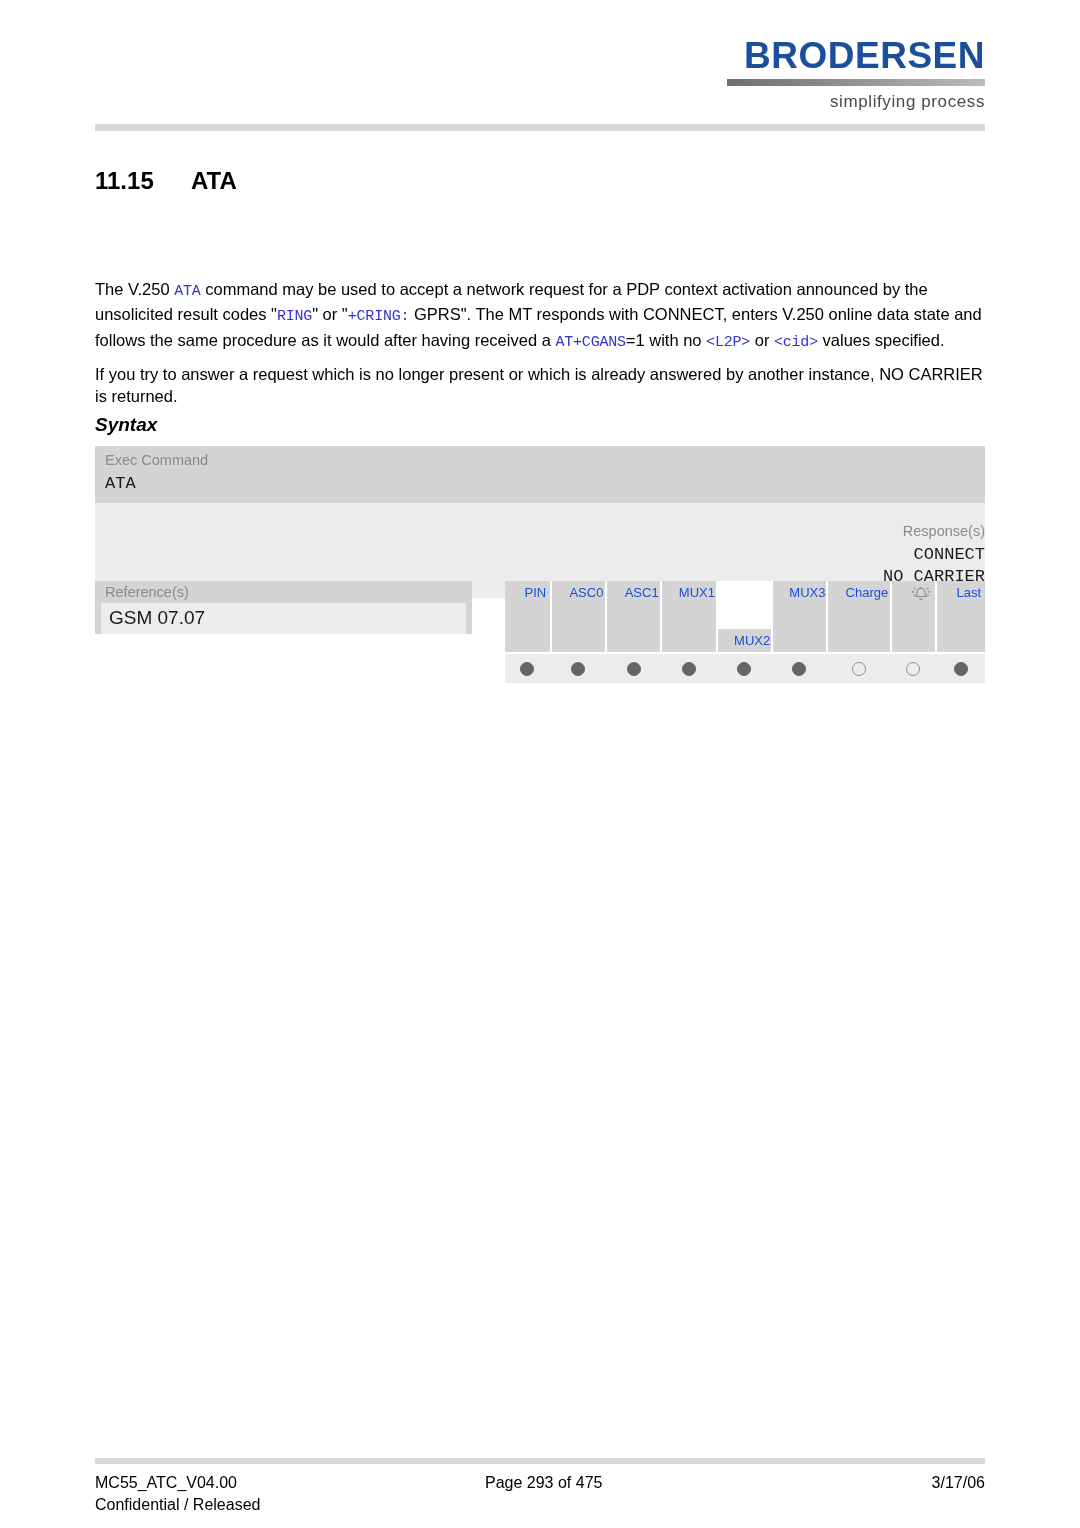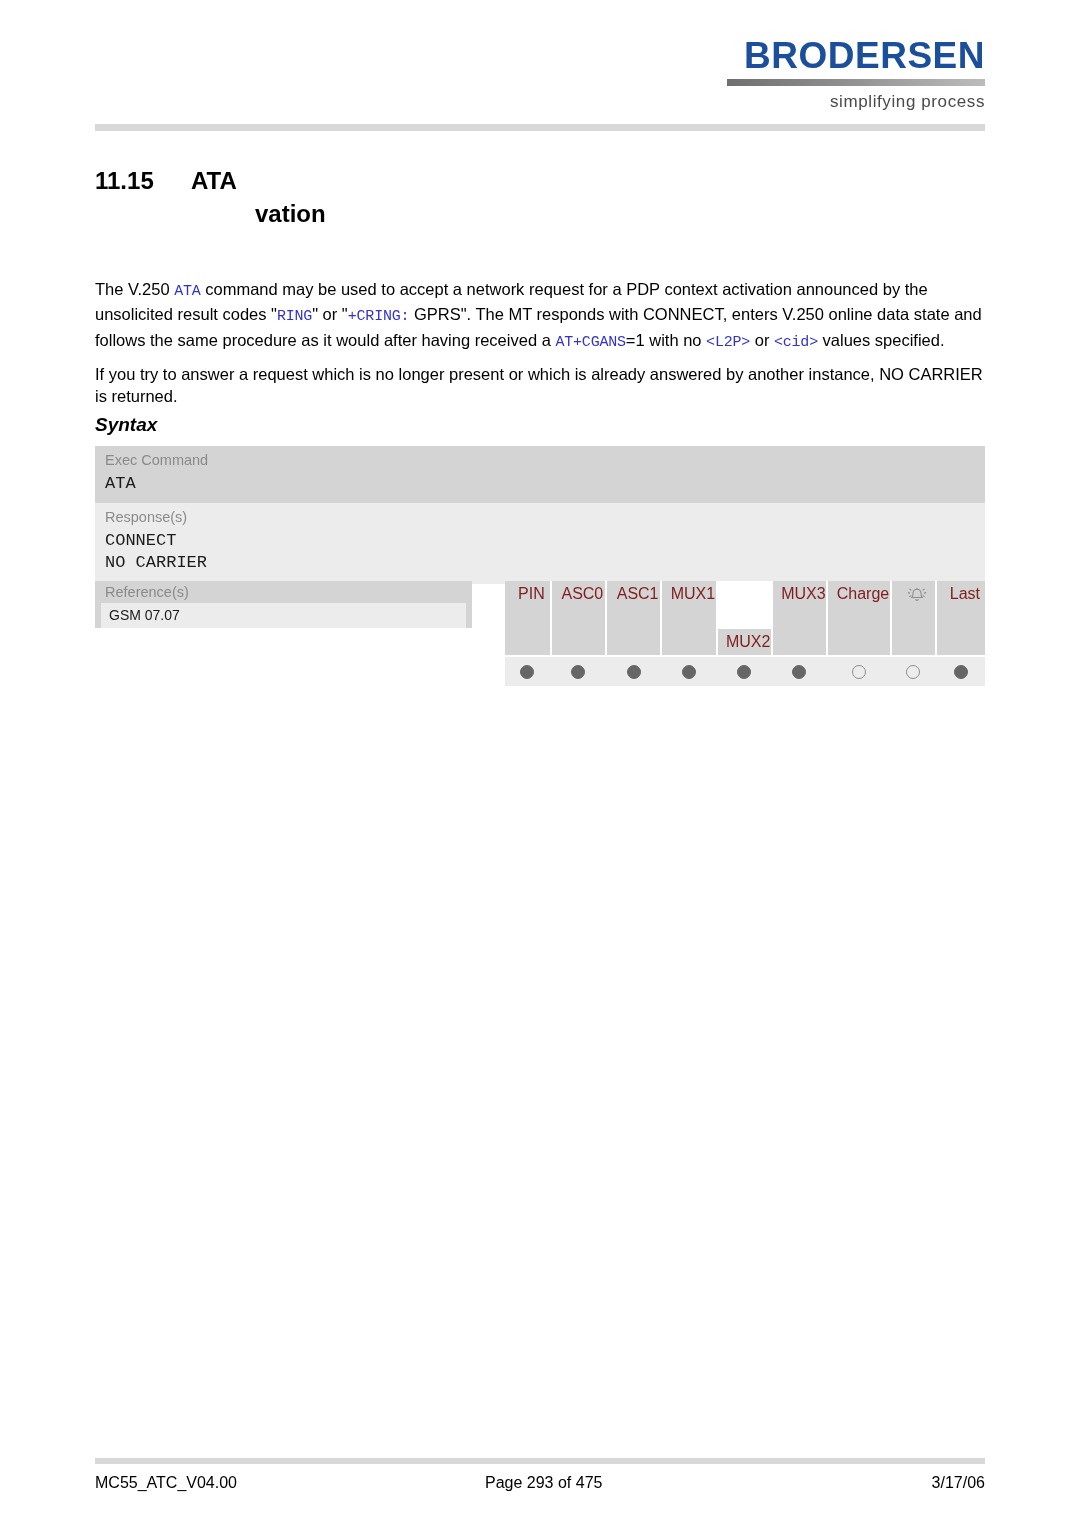--- a/index.html
+++ b/index.html
@@ -129,21 +129,22 @@
     left: 95px;
     top: 430px;
     width: 890px;
   }
   .sec-exec {
     background: #d4d4d4;
     padding: 5px 0 7px 0;
   }
   .sec-resp {
     background: #ececec;
-    padding: 5px 0 9px 0;
+    padding: 19px 0 9px 0;
+    text-align: right;
   }
   .cell-label {
     font-size: 14.5px;
     color: #8a8a8a;
     padding: 1px 0 3px 10px;
   }
   .cell-code {
     font-family: "Liberation Mono", monospace;
     font-size: 17px;
     color: #1a1a1a;
@@ -169,42 +170,42 @@
     padding-bottom: 0;
   }
   .ref-label {
     font-size: 14.5px;
     color: #8a8a8a;
     padding: 3px 0 3px 10px;
   }
   .ref-value {
     background: #ececec;
     margin: 0 6px 0 6px;
-    font-size: 14px;
+    font-size: 19px;
     color: #1a1a1a;
     padding: 4px 0 5px 8px;
   }
 
   .ind-table {
     position: absolute;
     left: 410px;
     top: 0;
     width: 480px;
     background: #ffffff;
   }
   .ind-head {
     display: flex;
     width: 100%;
   }
   .ind-head .ind-cell {
     background: #d4d4d4;
-    color: #7f1d1d;
-    font-size: 16px;
+    color: #1d4ed8;
+    font-size: 13px;
     text-align: center;
-    padding: 4px 0 4px 8px;
+    padding: 4px 0 4px 16px;
     margin-right: 2px;
     box-sizing: border-box;
     white-space: nowrap;
   }
   .ind-head .ind-cell:last-child { margin-right: 0; }
   .ind-dots {
     display: flex;
     width: 100%;
     background: #ececec;
     margin-top: 2px;
@@ -264,25 +265,20 @@
       <div class="logo-bar"></div>
       <div class="logo-tag">simplifying process</div>
     </div>
   </div>
   <div class="header-rule"></div>
 
   <div class="section-heading">
     <div class="sh-row">
       <div class="sh-num">11.15</div>
       <div class="sh-cmd">ATA</div>
-    </div>
-    <div class="sh-row">
-      <div class="sh-num"></div>
-      <div class="sh-cmd"></div>
-      <div class="sh-title">vation</div>
     </div>
   </div>
 
   <div class="body-text">
     <p class="para"><span>The V.250 </span><code class="mono">ATA</code><span> command may be used to accept a network request for a PDP context activation announced by the unsolicited result codes "</span><code class="mono">RING</code><span>" or "</span><code class="mono">+CRING:</code><span> GPRS". The MT responds with CONNECT, enters V.250 online data state and follows the same procedure as it would after having received a </span><code class="mono">AT+CGANS</code><span>=1 with no </span><code class="mono">&lt;L2P&gt;</code><span> or </span><code class="mono">&lt;cid&gt;</code><span> values specified.</span></p>
     <p class="para second">If you try to answer a request which is no longer present or which is already answered by another instance, NO CARRIER is returned.</p>
   </div>
 
   <div class="syntax-label">Syntax</div>
 
@@ -336,15 +332,18 @@
     </div>
   </div>
 
   <div class="footer-rule"></div>
   <div class="footer">
     <div class="footer-line">
       <div class="f-left">MC55_ATC_V04.00</div>
       <div class="f-center">Page 293 of 475</div>
       <div class="f-right">3/17/06</div>
     </div>
+    <div class="footer-line">
+      <div class="f-left">Confidential / Released</div>
+    </div>
   </div>
 
 </div>
 
 </body></html>

